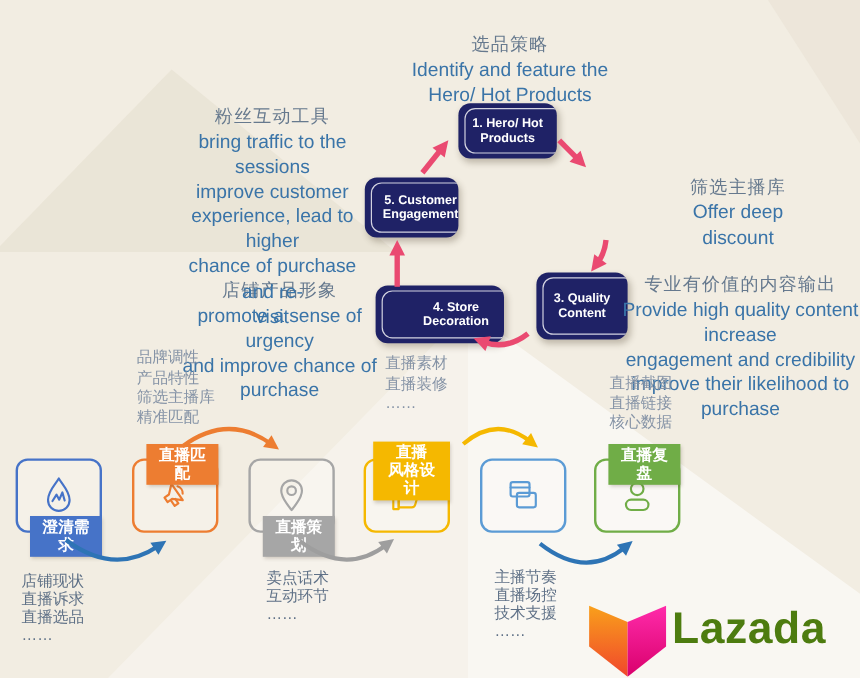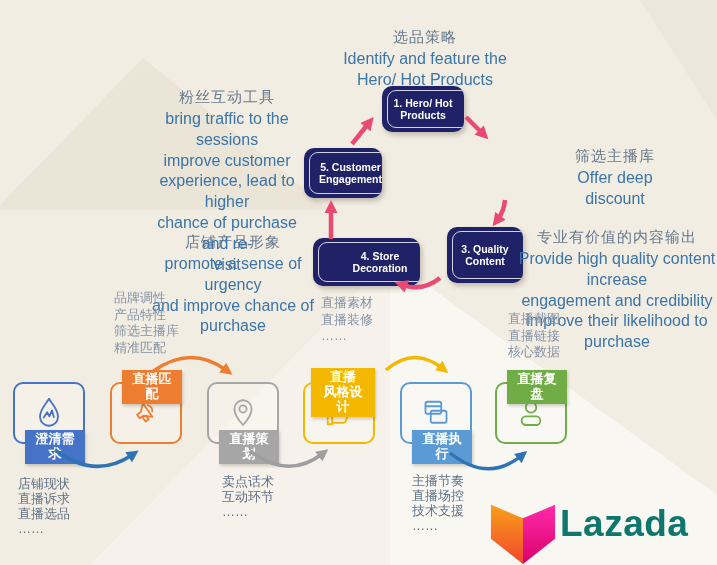--- a/index.html
+++ b/index.html
@@ -35,21 +35,21 @@
   .step-icon *{fill:none;stroke:currentColor;stroke-width:2.4;stroke-linejoin:round;stroke-linecap:round;}
   .step-label{position:absolute;left:12px;background:var(--c);color:#fff;font-weight:bold;
     font-size:13px;line-height:1.15;padding:2px 7px;text-align:center;white-space:pre-line;
     box-shadow:1px 2px 3px rgba(80,65,45,.25);}
   .step-label.bottom{top:48px;}
   .step-label.top{top:-12px;}
   .step-label.top2{top:-14px;left:8px;}
 
   
   .logo-word{position:absolute;left:560px;top:503px;font-size:37px;font-weight:bold;
-    color:#0f766e;letter-spacing:.5px;}
+    color:#4d7c0f;letter-spacing:.5px;}
 </style>
 </head>
 <body>
 
 <div id="stage">
 
   <svg id="bg" class="layer" width="717" height="565">
     <polygon points="0,205 143,58 330,210 0,210" fill="#D9CFBC" opacity="0.28"></polygon>
     <polygon points="390,258 90,565 390,565" fill="#FFFFFF" opacity="0.30"></polygon>
     <polygon points="390,258 717,495 717,565 390,565" fill="#FFFFFF" opacity="0.55"></polygon>
@@ -161,21 +161,20 @@
   </div>
 
   <div class="content step" style="left: 400px; --c: #5B9BD5;">
     <div class="step-box">
       <svg class="step-icon" viewBox="0 0 48 48">
         <rect x="10" y="9" width="21" height="16" rx="2.5"></rect>
         <path d="M10 15 h21"></path>
         <rect x="17" y="21" width="21" height="16" rx="2.5"></rect>
       </svg>
     </div>
-    <div class="step-label bottom">直播执行</div>
   </div>
 
   <div class="content step" style="left: 495px; --c: #70AD47;">
     <div class="step-box">
       <svg class="step-icon" viewBox="0 0 48 48">
         <circle cx="24" cy="16.5" r="7"></circle>
         <rect x="11.5" y="28.5" width="25" height="11.5" rx="5.7"></rect>
       </svg>
     </div>
     <div class="step-label top">直播复盘</div>

